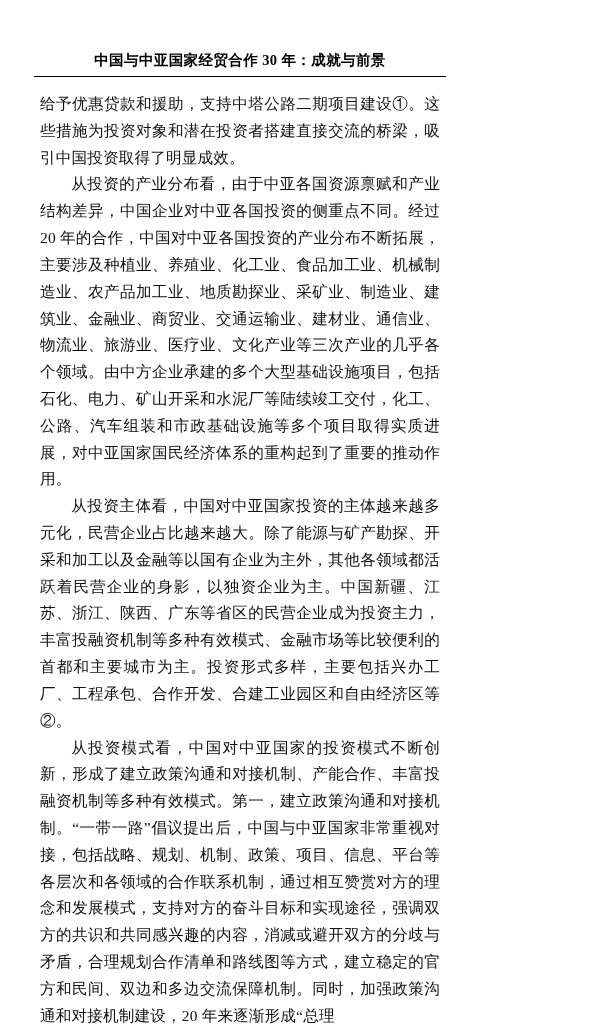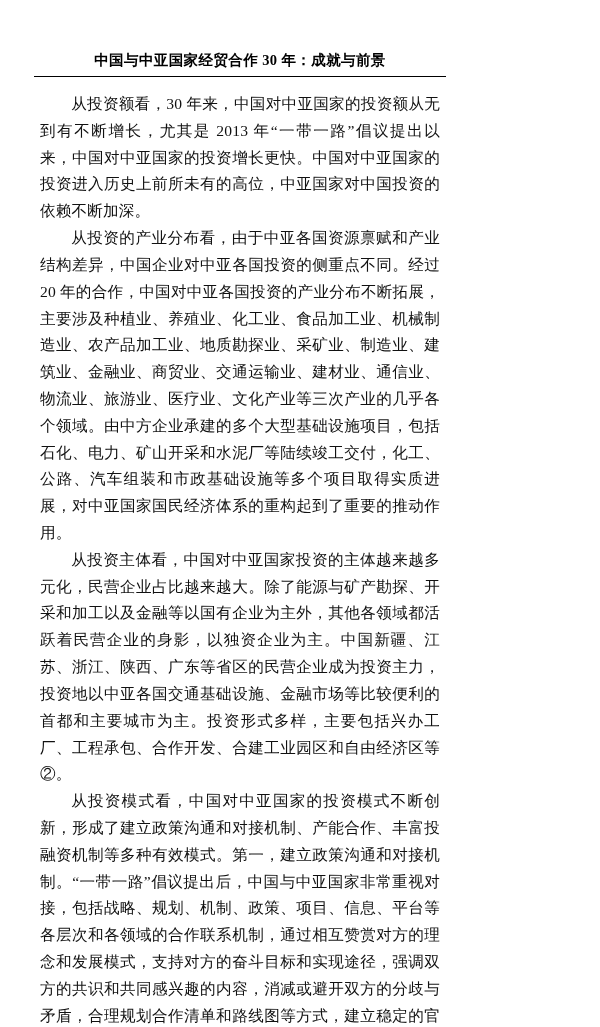--- a/index.html
+++ b/index.html
@@ -78,23 +78,23 @@
 </style>
 </head>
 <body>
 
 <div class="page">
 
   <div class="header">中国与中亚国家经贸合作 30 年：成就与前景</div>
   <div class="header-rule"></div>
 
   <div class="body-text">
-    <p class="indent">从投资额看，30 年来，中国对中亚国家的投资额从无到有不断增长，尤其是 2013 年“一带一路”倡议提出以来，中国对中亚国家的投资增长更快。中国对中亚国家的投资进入历史上前所未有的高位，中亚国家对中国投资的依赖不断加深。</p>
+    <p>给予优惠贷款和援助，支持中塔公路二期项目建设①。这些措施为投资对象和潜在投资者搭建直接交流的桥梁，吸引中国投资取得了明显成效。</p>
     <p class="indent">从投资的产业分布看，由于中亚各国资源禀赋和产业结构差异，中国企业对中亚各国投资的侧重点不同。经过 20 年的合作，中国对中亚各国投资的产业分布不断拓展，主要涉及种植业、养殖业、化工业、食品加工业、机械制造业、农产品加工业、地质勘探业、采矿业、制造业、建筑业、金融业、商贸业、交通运输业、建材业、通信业、物流业、旅游业、医疗业、文化产业等三次产业的几乎各个领域。由中方企业承建的多个大型基础设施项目，包括石化、电力、矿山开采和水泥厂等陆续竣工交付，化工、公路、汽车组装和市政基础设施等多个项目取得实质进展，对中亚国家国民经济体系的重构起到了重要的推动作用。</p>
-    <p class="indent">从投资主体看，中国对中亚国家投资的主体越来越多元化，民营企业占比越来越大。除了能源与矿产勘探、开采和加工以及金融等以国有企业为主外，其他各领域都活跃着民营企业的身影，以独资企业为主。中国新疆、江苏、浙江、陕西、广东等省区的民营企业成为投资主力，投资地以中亚各国交通基础设施、金融市场等比较便利的首都和主要城市为主。投资形式多样，主要包括兴办工厂、工程承包、合作开发、合建工业园区和自由经济区等②。</p>
+    <p class="indent">从投资主体看，中国对中亚国家投资的主体越来越多元化，民营企业占比越来越大。除了能源与矿产勘探、开采和加工以及金融等以国有企业为主外，其他各领域都活跃着民营企业的身影，以独资企业为主。中国新疆、江苏、浙江、陕西、广东等省区的民营企业成为投资主力，丰富投融资机制等多种有效模式、金融市场等比较便利的首都和主要城市为主。投资形式多样，主要包括兴办工厂、工程承包、合作开发、合建工业园区和自由经济区等②。</p>
     <p class="indent">从投资模式看，中国对中亚国家的投资模式不断创新，形成了建立政策沟通和对接机制、产能合作、丰富投融资机制等多种有效模式。第一，建立政策沟通和对接机制。“一带一路”倡议提出后，中国与中亚国家非常重视对接，包括战略、规划、机制、政策、项目、信息、平台等各层次和各领域的合作联系机制，通过相互赞赏对方的理念和发展模式，支持对方的奋斗目标和实现途径，强调双方的共识和共同感兴趣的内容，消减或避开双方的分歧与矛盾，合理规划合作清单和路线图等方式，建立稳定的官方和民间、双边和多边交流保障机制。同时，加强政策沟通和对接机制建设，20 年来逐渐形成“总理</p>
   </div>
 
   <div class="footnote-rule"></div>
 
 
   <div class="pagenum">— 41 —</div>
 
 </div>
 

